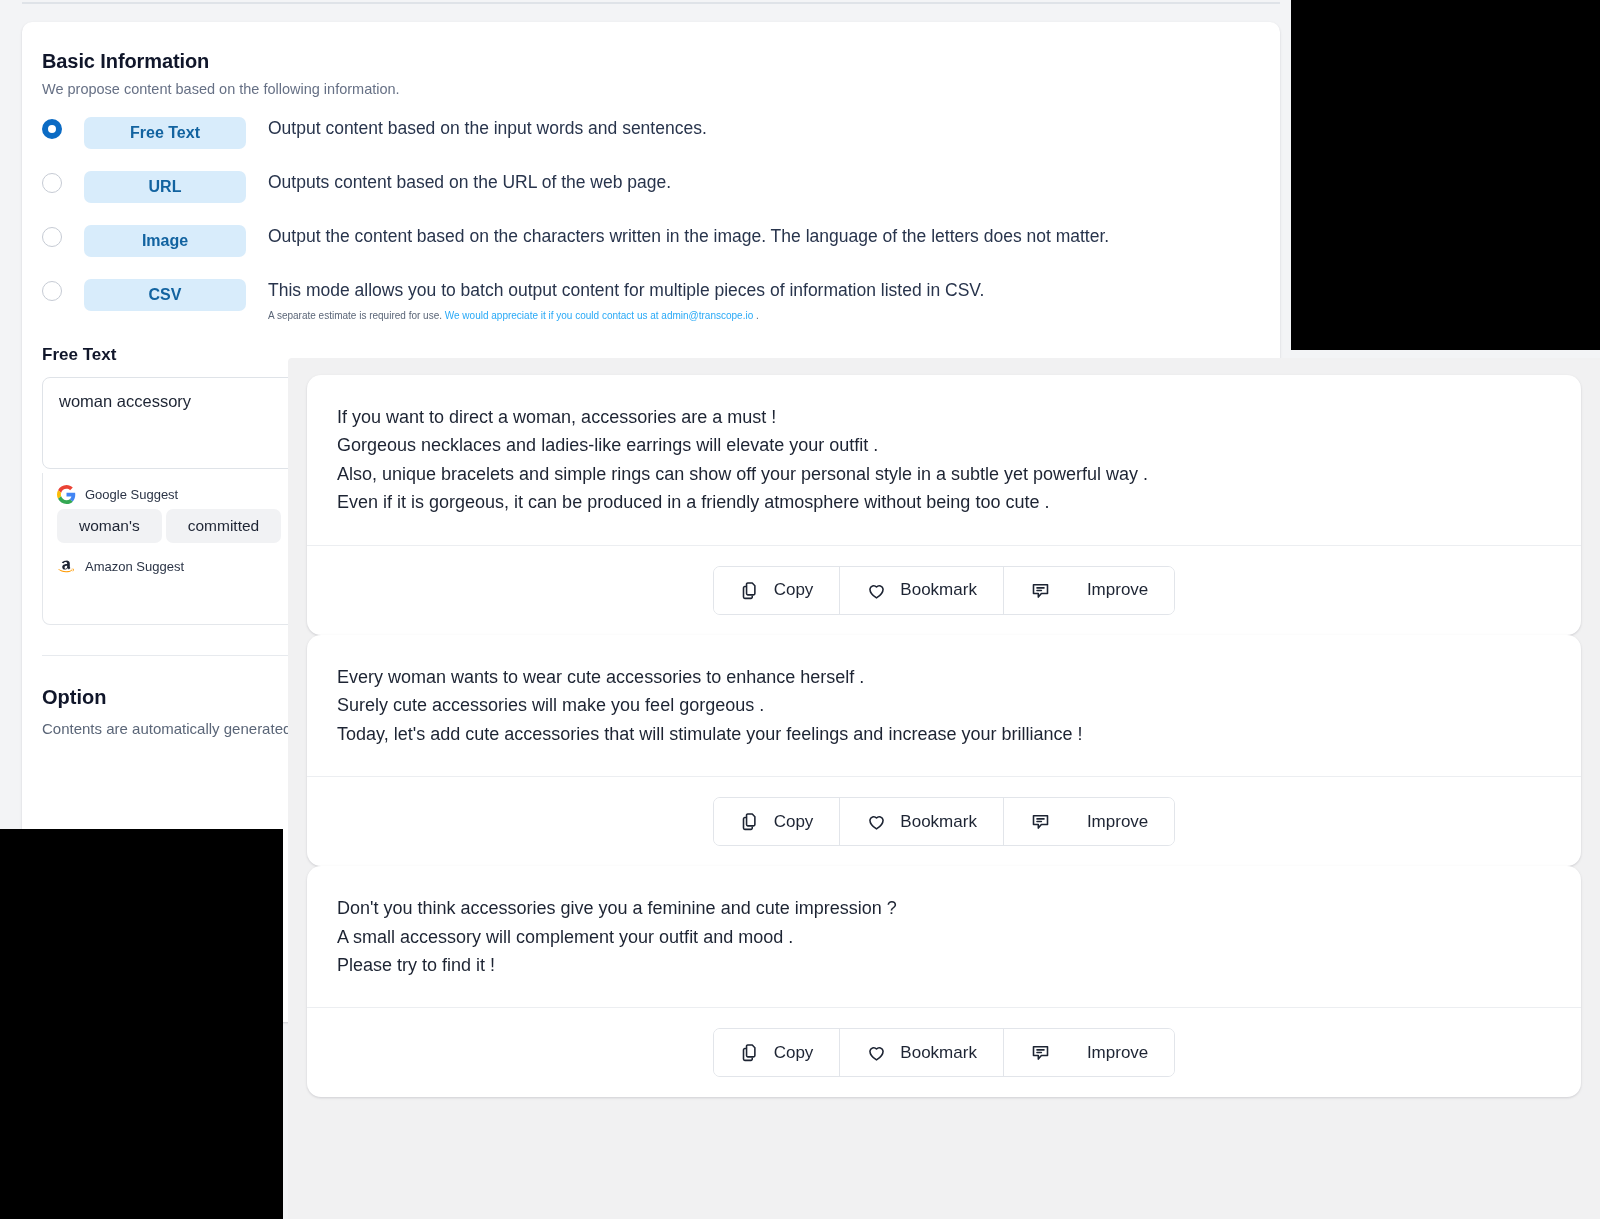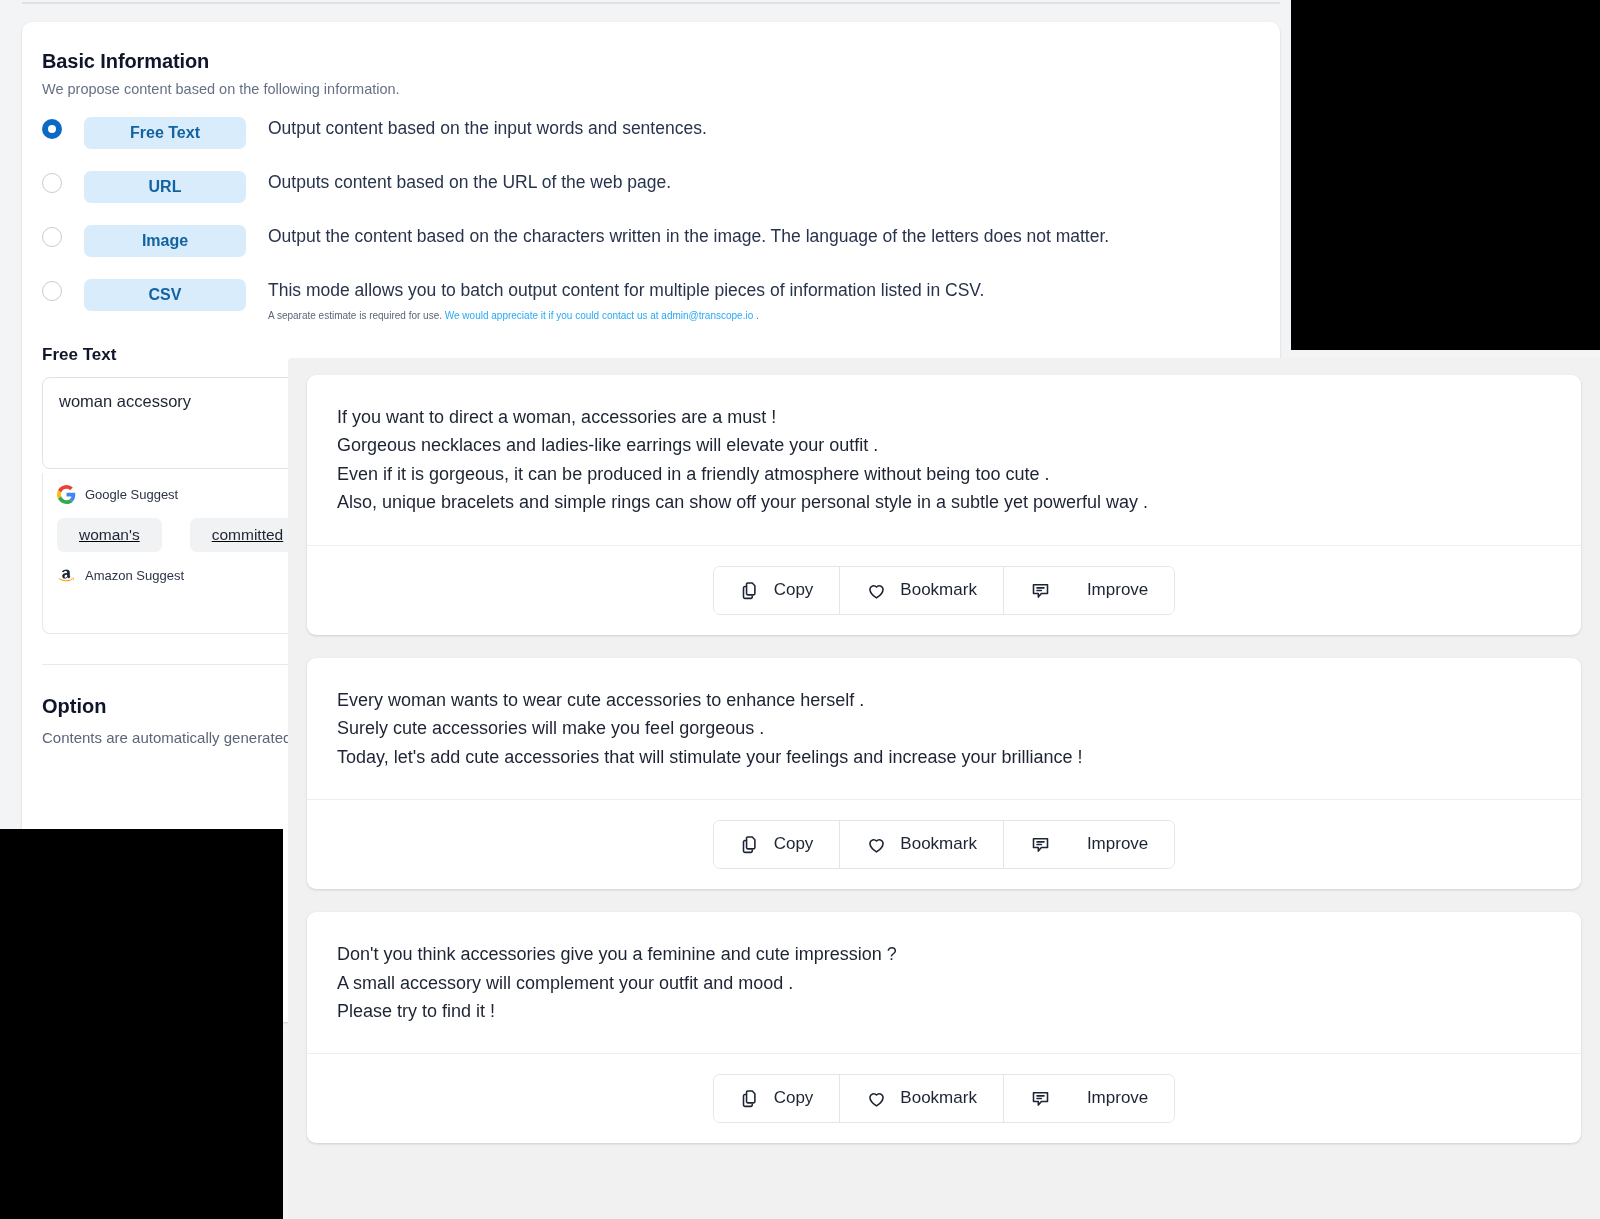--- a/index.html
+++ b/index.html
@@ -82,21 +82,21 @@
   }
   #suggest-box {
     margin-top: 0px; width: 430px;
     border: 1.4px solid #e4e7eb; border-top: none;
     border-radius: 0 0 8px 8px;
     background: #ffffff;
     padding: 12px 14px 16px 14px;
   }
   .suggest-head { display: flex; align-items: center; gap: 9px; }
   .suggest-head-label { font-size: 13px; color: #2b3446; font-weight: normal; }
-  .chip-row { display: flex; gap: 28px; margin-top: 14px; text-decoration: underline; }
+  .chip-row { display: flex; gap: 4px; margin-top: 5px; }
   .chip {
     background: #f1f2f4; border-radius: 7px;
     padding: 8px 22px; font-size: 15.5px; color: #1d2433;
     white-space: nowrap;
   }
   .nocandidate { font-size: 15.5px; color: #737373; margin-top: 14px; text-align: right; }
   .amazon-head { margin-top: 14px; }
 
   
   .g-icon { width: 19px; height: 19px; flex: 0 0 auto; }
@@ -119,43 +119,42 @@
     position: absolute; left: 288px; top: 358px;
     width: 1312px; height: 861px;
     background: #f1f1f2;
     border-radius: 4px 0 0 0;
     padding: 17px 19px;
     z-index: 30;
     overflow: hidden;
   }
   .result-card {
     background: #ffffff;
-    border-radius: 9px;
+    border-radius: 14px;
     box-shadow: 0 1px 3px rgba(16,24,40,.10), 0 1px 2px rgba(16,24,40,.05);
-    margin-bottom: 23px;
   }
   .result-text { padding: 28px 30px 28px 30px; }
   .result-text p {
     font-size: 18px; color: #1d2433; line-height: 1.58;
     white-space: nowrap;
   }
   .result-divider { height: 1px; background: #eceef1; }
   .result-actions {
     display: flex; justify-content: center;
     padding: 20px 0 20px 0;
   }
   .action-group {
     display: flex;
     border: 1.3px solid #e2e5ea;
     border-radius: 7px;
     overflow: hidden;
     background: #fff;
   }
   .action-btn {
-    display: flex; gap: 13px;
+    display: flex; align-items: center; gap: 13px;
     padding: 13px 26px;
     font-size: 17px; color: #1d2433;
     border-right: 1.3px solid #e2e5ea;
     background: #ffffff;
     cursor: pointer;
   }
   .action-btn:last-child { border-right: none; gap: 36px; }
   .action-btn svg { display: block; }
 </style>
 </head>
@@ -243,22 +242,22 @@
       <div class="option-sub">Contents are automatically generated in the selected language.</div>
     </div>
   </div>
 
   <div id="results-panel">
 
     <div class="result-card">
       <div class="result-text">
         <p>If you want to direct a woman, accessories are a must !</p>
         <p>Gorgeous necklaces and ladies-like earrings will elevate your outfit .</p>
+        <p>Also, unique bracelets and simple rings can show off your personal style in a subtle yet powerful way .</p>
         <p>Even if it is gorgeous, it can be produced in a friendly atmosphere without being too cute .</p>
-        <p>Also, unique bracelets and simple rings can show off your personal style in a subtle yet powerful way .</p>
       </div>
       <div class="result-divider"></div>
       <div class="result-actions">
         <div class="action-group">
           <div class="action-btn">
             <svg width="21" height="21" viewBox="0 0 24 24" fill="none" stroke="#1d2433" stroke-width="1.8" stroke-linecap="round" stroke-linejoin="round">
               <path d="M9 3.5h5l3 3v9a1.5 1.5 0 0 1-1.5 1.5h-6.5A1.5 1.5 0 0 1 7.5 15.5v-10A1.5 1.5 0 0 1 9 3.5z"></path>
               <path d="M6.5 7.5H5.5A1.5 1.5 0 0 0 4 9v10.5A1.5 1.5 0 0 0 5.5 21h7a1.5 1.5 0 0 0 1.5-1.5v-1"></path>
             </svg>
             <span>Copy</span>

